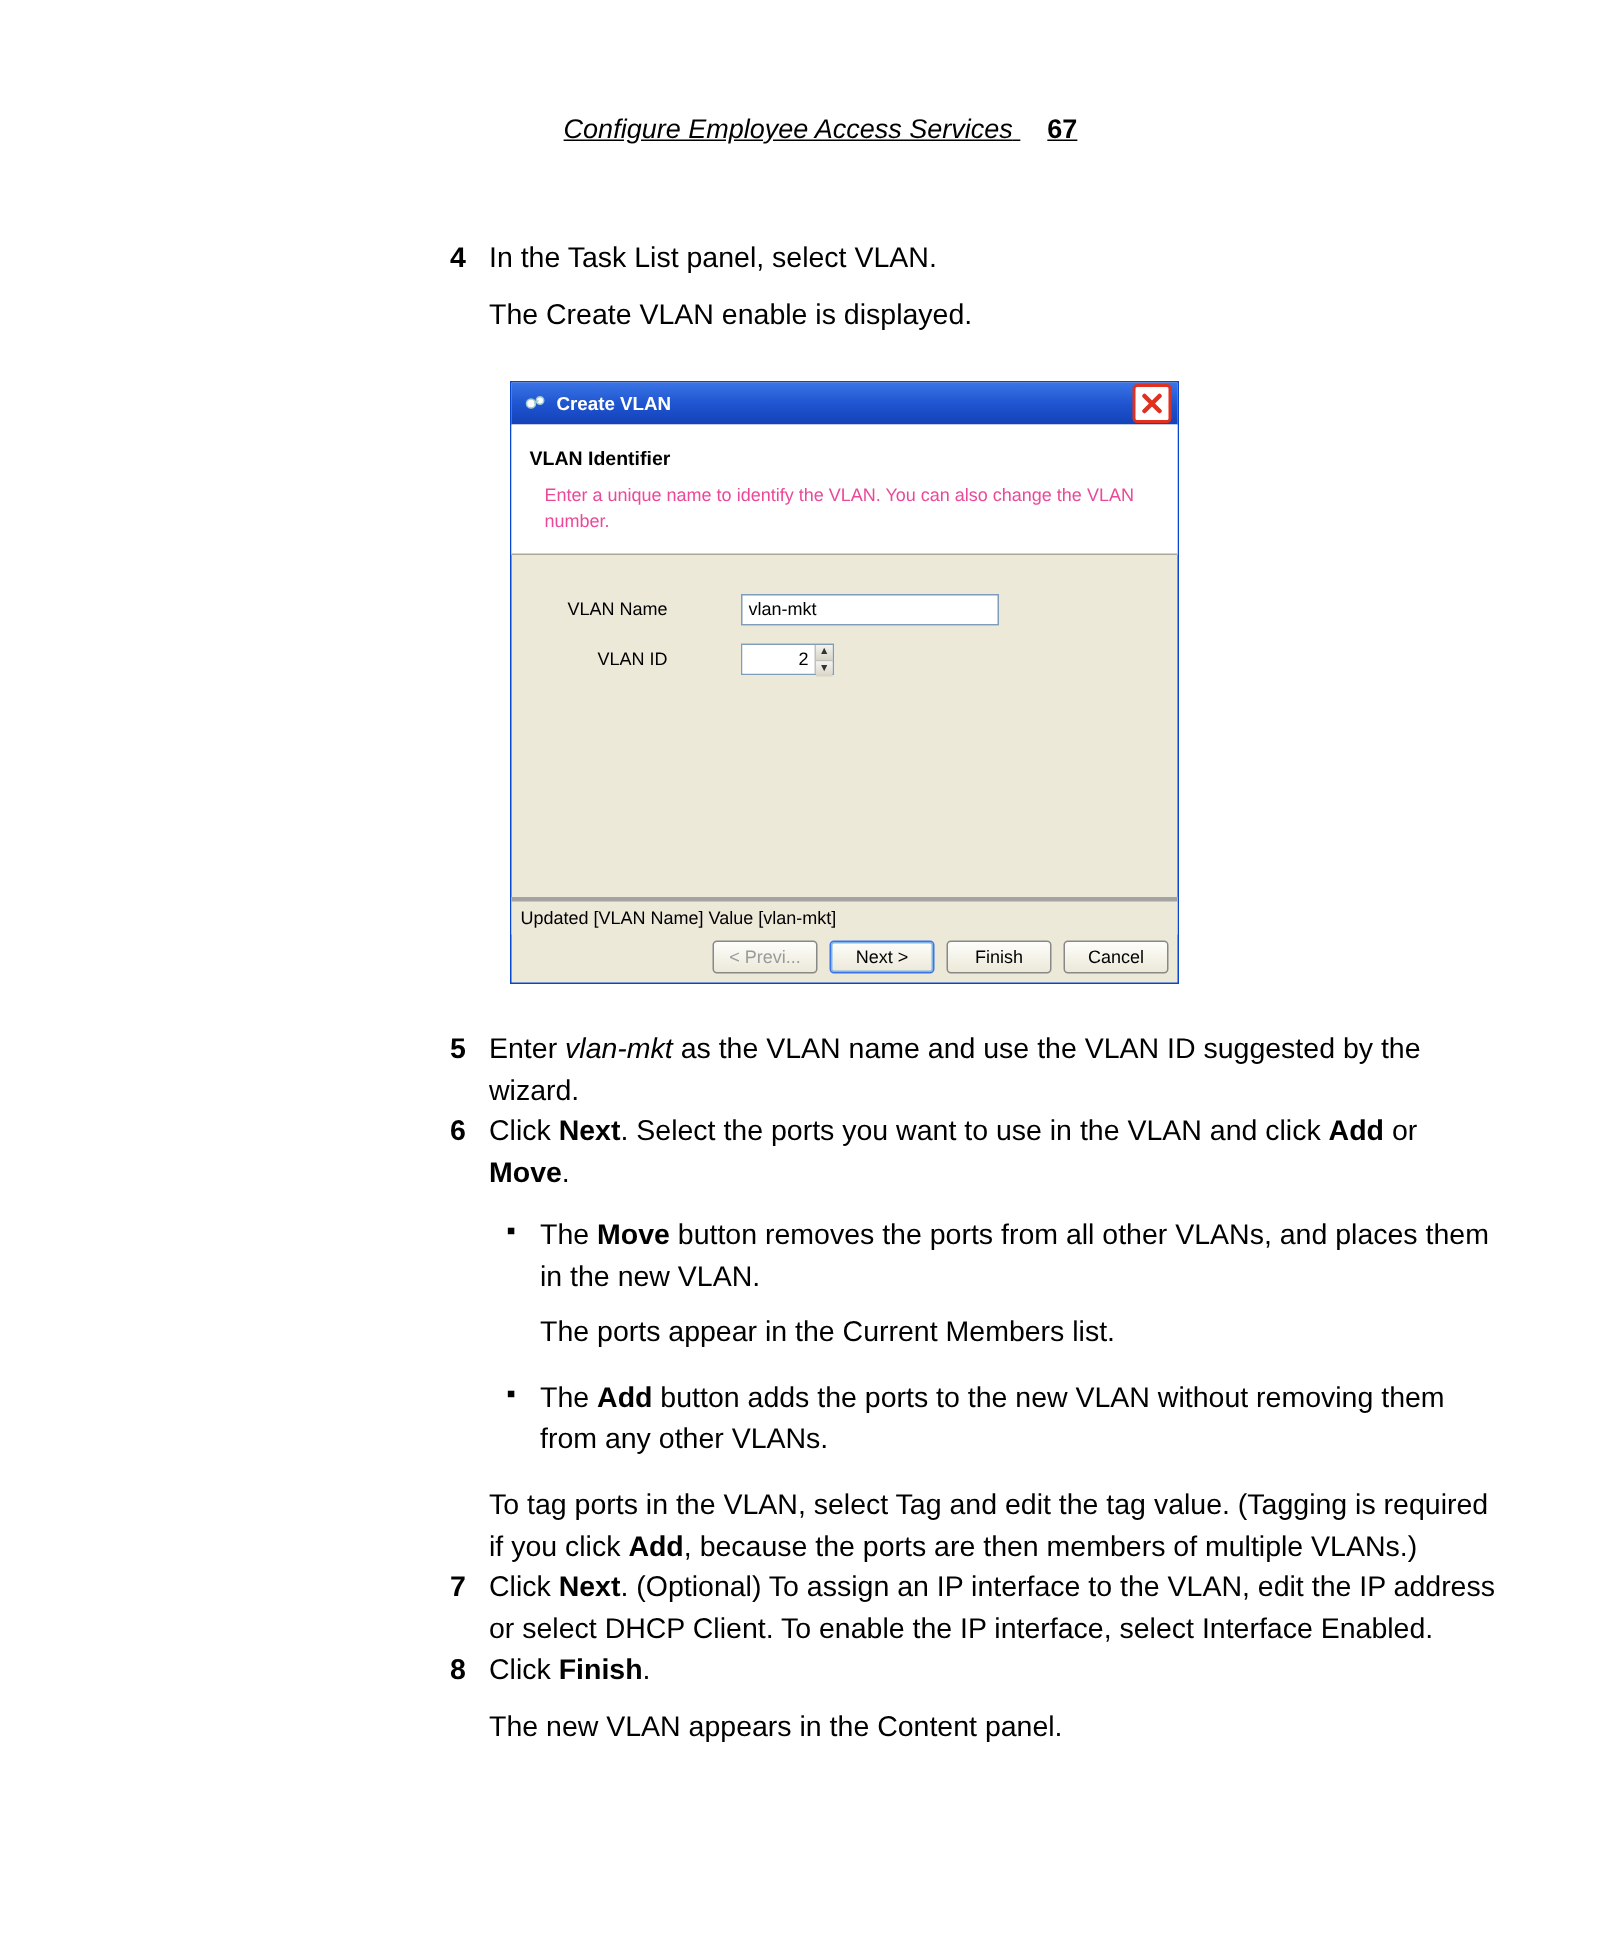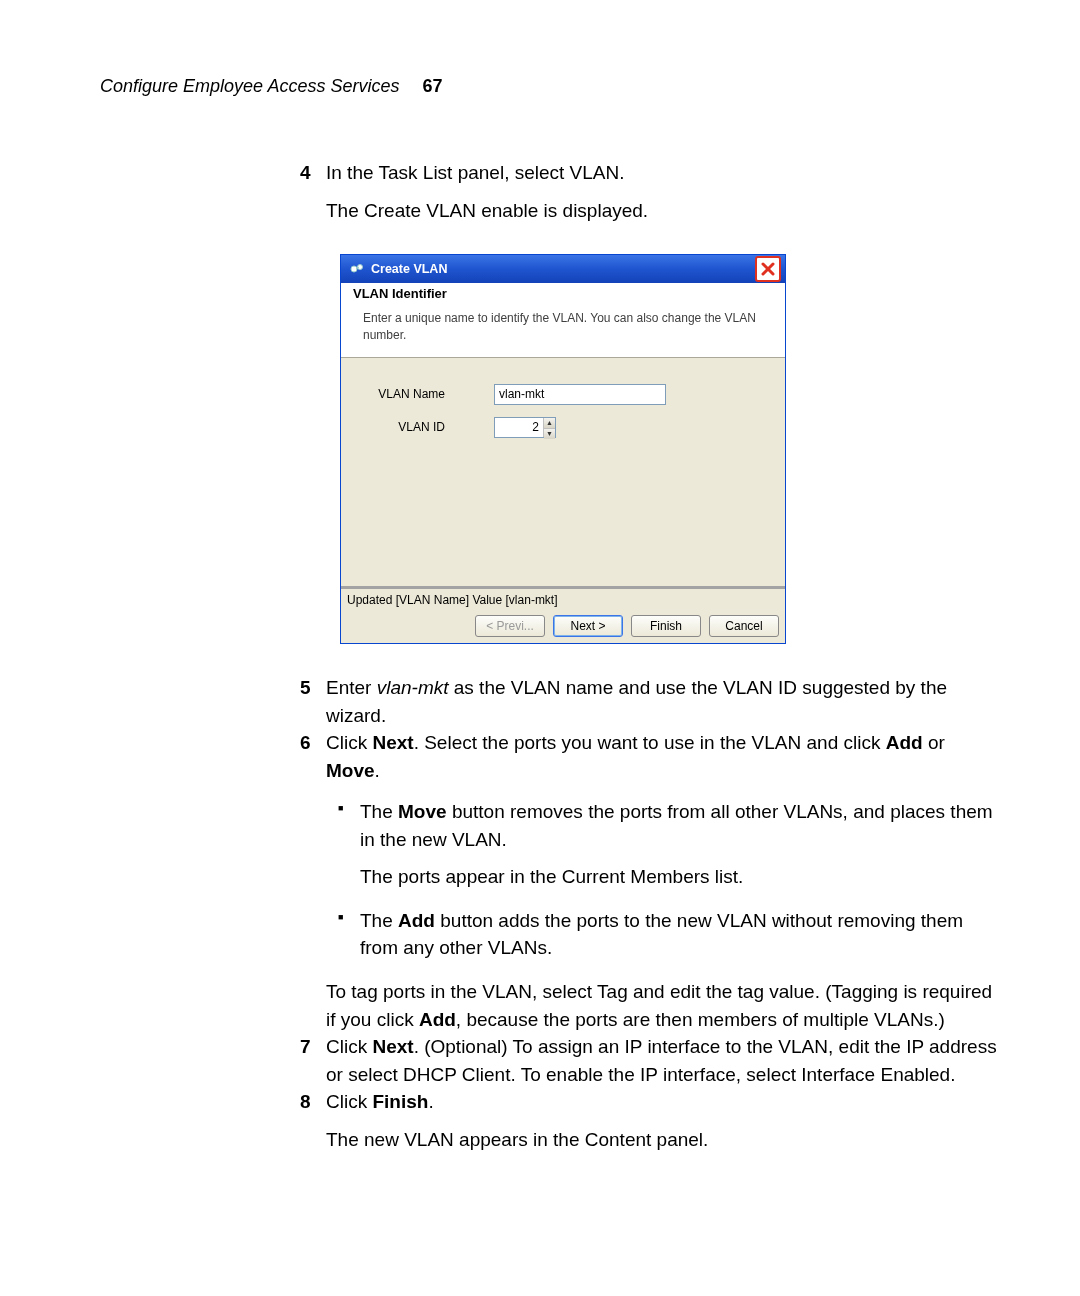--- a/index.html
+++ b/index.html
@@ -11,25 +11,26 @@
     color: #000;
   }
   .page {
     width: 1080px;
     min-height: 1296px;
     position: relative;
     padding: 76px 80px 60px 100px;
     box-sizing: border-box;
   }
   .running-header {
-    text-align: left;
+    text-align: center;
     font-style: italic;
     font-size: 18px;
     margin-bottom: 62px;
     padding-right: 6px;
+    text-decoration: underline;
   }
   .running-header .pg {
     font-style: normal;
     font-weight: bold;
     margin-left: 18px;
   }
   .content {
     margin-left: 200px;
   }
   ol.steps {
@@ -117,32 +118,32 @@
     border: 2px solid #e03020;
     border-radius: 3px;
     display: flex;
     align-items: center;
     justify-content: center;
     box-shadow: inset 0 0 1px #fff;
   }
   .close-btn svg { display: block; }
   .header-section {
     background: #fff;
-    padding: 2px 12px 12px 12px;
+    padding: 14px 12px 12px 12px;
     border-bottom: 1px solid #aca899;
   }
   .header-title {
     font-weight: bold;
     font-size: 13px;
     margin-bottom: 6px;
   }
   .header-subtitle {
     font-size: 12px;
     padding-left: 10px;
-    color: #404040;
+    color: #ec4899;
   }
   .form-area {
     padding: 26px 18px 12px 18px;
     height: 228px;
     box-sizing: border-box;
   }
   .form-row {
     display: flex;
     align-items: center;
     margin-bottom: 12px;

